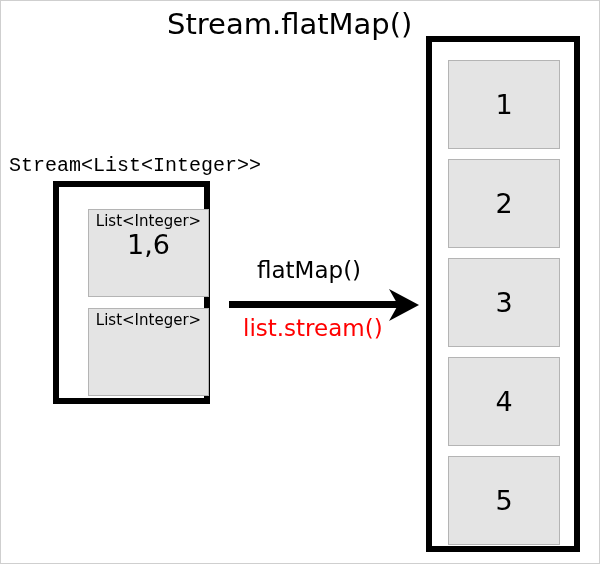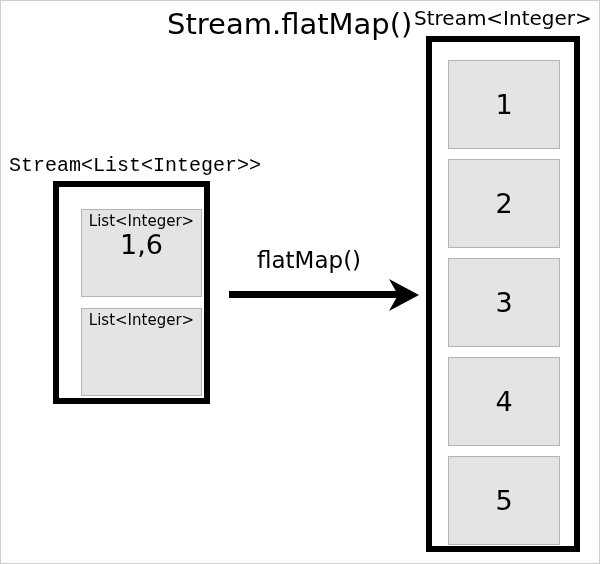--- a/index.html
+++ b/index.html
@@ -72,21 +72,21 @@
     position: absolute;
     background: #e4e4e4;
     border: 1px solid #b4b4b4;
     box-sizing: border-box;
     display: flex;
     flex-direction: column;
     align-items: center;
     justify-content: center;
   }
   .cell.list-cell {
-    left: 22px;
+    left: 29px;
     width: 121px;
     height: 88px;
     justify-content: flex-start;
     padding-top: 4px;
   }
   .cell.list-cell.c0 { top: 22px; }
   .cell.list-cell.c1 { top: 121px; }
 
   .cell-type {
     font-size: 15px;
@@ -112,21 +112,21 @@
   .int-cell.i0 { top: 18px; }
   .int-cell.i1 { top: 117px; }
   .int-cell.i2 { top: 216px; }
   .int-cell.i3 { top: 315px; }
   .int-cell.i4 { top: 414px; }
 
   
   .arrow-group {
     position: absolute;
     left: 228px;
-    top: 250px;
+    top: 260px;
     width: 190px;
     height: 92px;
   }
   .arrow-line {
     position: absolute;
     left: 0px;
     top: 40px;
     width: 178px;
     height: 7px;
     background: #000000;
@@ -160,21 +160,20 @@
 </style>
 </head>
 <body>
 
 <div id="canvas">
 
   <div class="diagram-title">Stream.flatMap()</div>
 
   <div class="stream-label label-in">Stream&lt;List&lt;Integer&gt;&gt;</div>
 
-  <div class="stream-label label-out">Stream&lt;Integer&gt;</div>
 
   <div class="stream-box input">
 
     <div class="cell list-cell c0">
       <span class="cell-type">List&lt;Integer&gt;</span>
       <span class="cell-value">1,6</span>
     </div>
 
     <div class="cell list-cell c1">
       <span class="cell-type">List&lt;Integer&gt;</span>
@@ -183,20 +182,21 @@
   </div>
 
   <div class="arrow-group">
     <div class="arrow-label-top">flatMap()</div>
     <div class="arrow-line"></div>
     <div class="arrow-head">
       <svg width="30" height="32" viewBox="0 0 30 32" aria-hidden="true">
         <polygon points="0,0 30,16 0,32 9,16" fill="#000000"></polygon>
       </svg>
     </div>
+    <div class="arrow-label-bottom">list.stream()</div>
   </div>
 
   <div class="stream-box output">
 
     <div class="cell int-cell i0">
       <span class="cell-value">1</span>
     </div>
 
     <div class="cell int-cell i1">
       <span class="cell-value">2</span>

